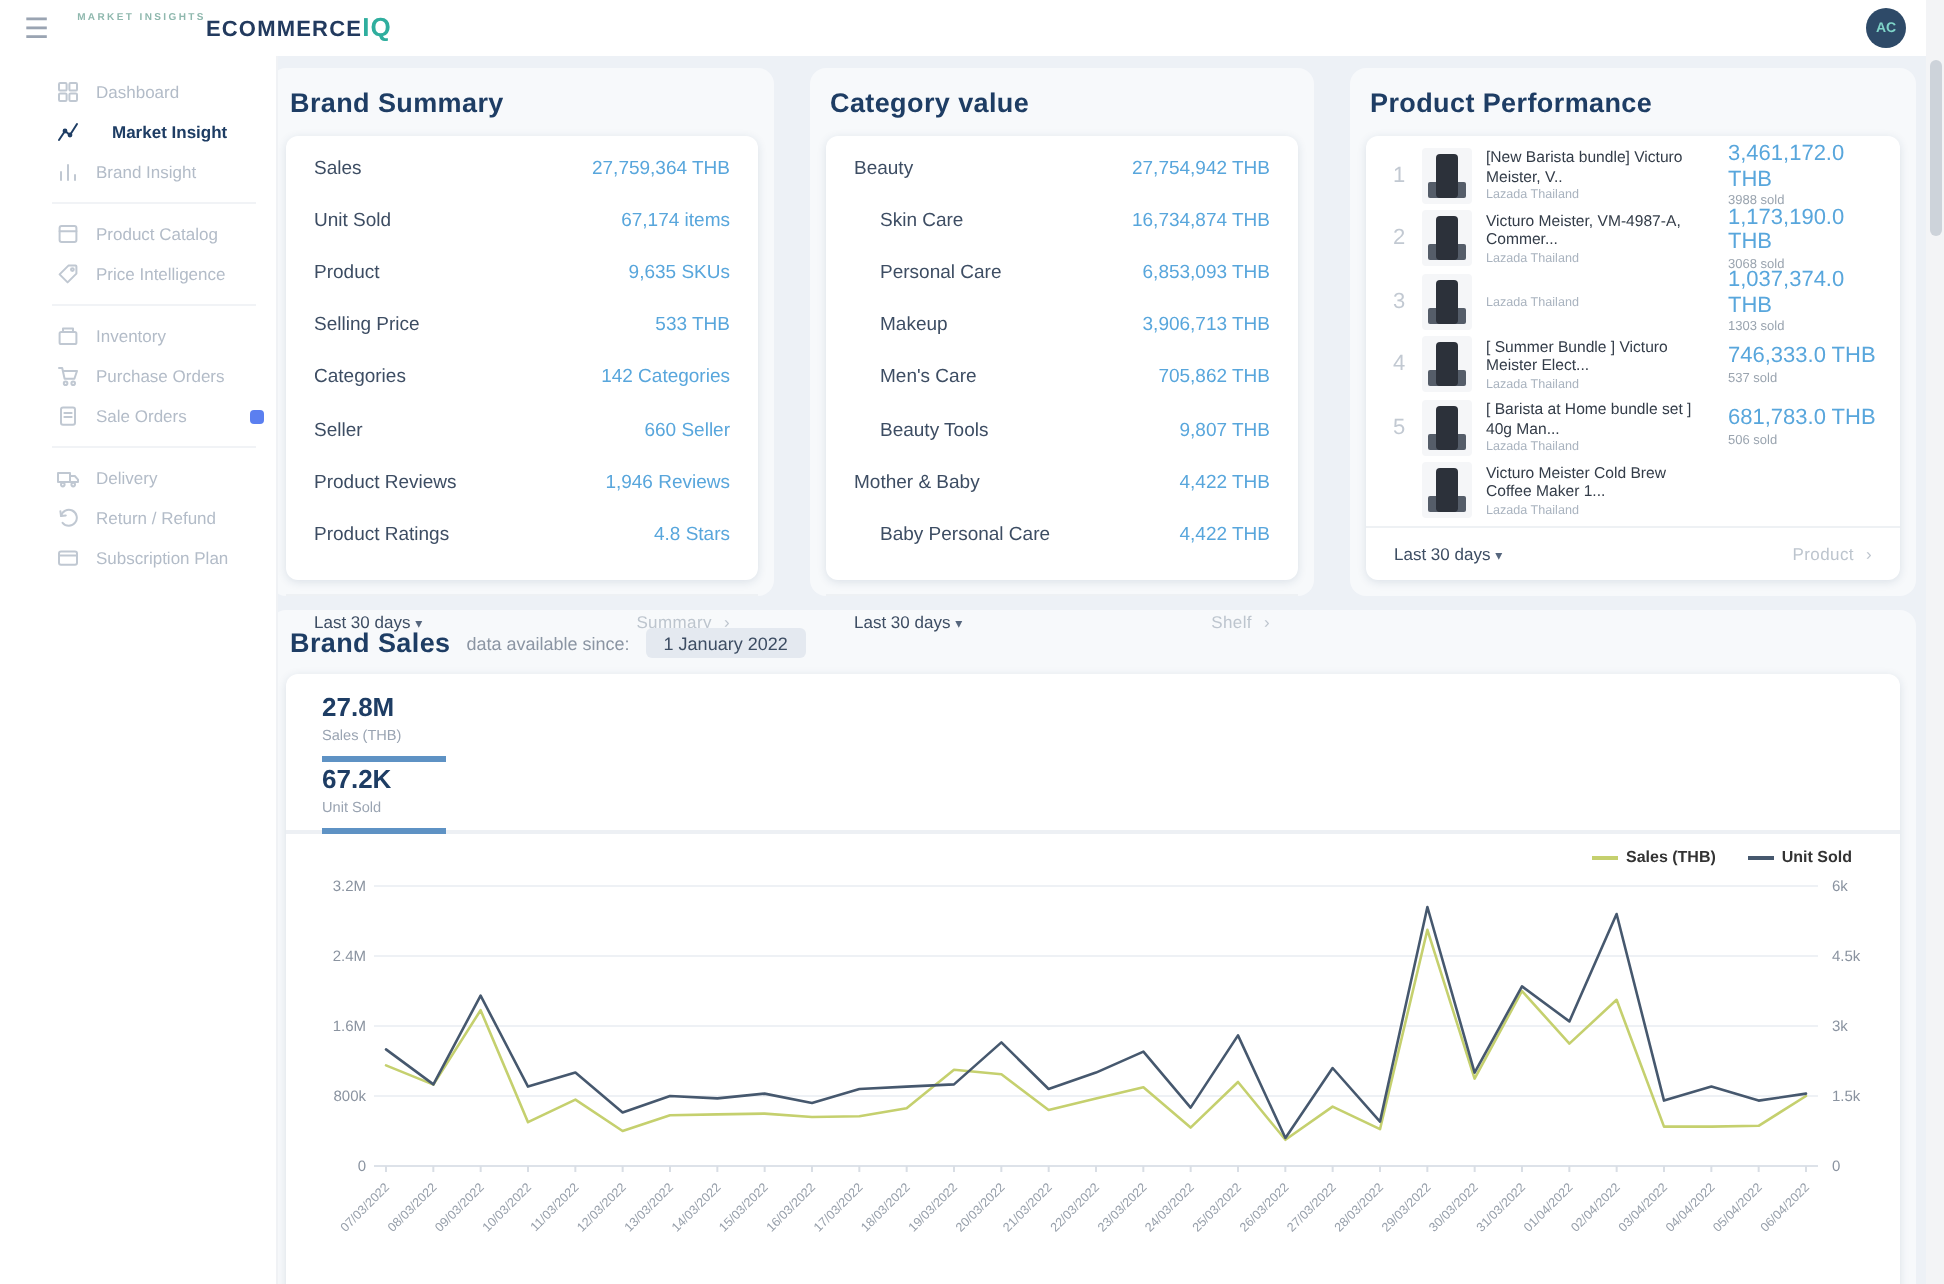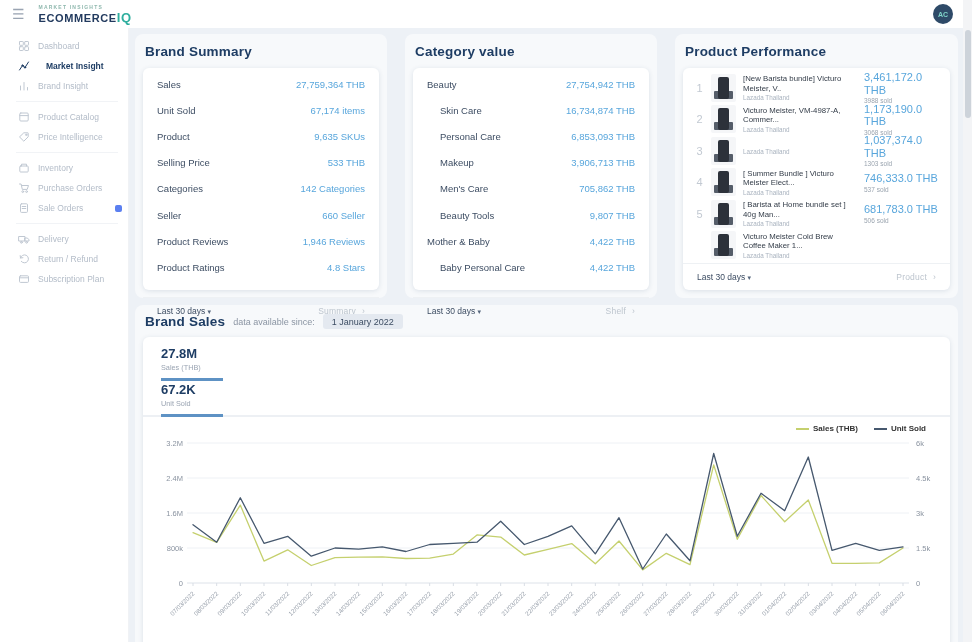--- a/index.html
+++ b/index.html
@@ -4,29 +4,29 @@
 <style>
   * { margin:0; padding:0; box-sizing:border-box; }
   html,body { width:972px; height:642px; overflow:hidden; background:#fff;
     font-family:"Liberation Sans", sans-serif; color:#3d4d63; }
   .app { position:relative; width:972px; height:642px; }
 
   
   header { position:absolute; top:0; left:0; width:963px; height:28px; background:#fff;
     display:flex; align-items:center; padding:0 10px; z-index:5; }
   .hamburger { color:#9aa4b2; font-size:14px; margin:0 14px 0 2px; cursor:pointer; line-height:1; }
-  .logo { display:flex; flex-direction:column; line-height:1; }
+  .logo { display:flex; flex-direction:row; line-height:1; }
   .logo-top { font-size:5px; letter-spacing:1.2px; color:#8fb8ae; text-transform:uppercase; font-weight:bold; margin-bottom:1px; }
   .logo-main { font-size:11px; font-weight:bold; color:#223a5e; letter-spacing:.6px; }
   .logo-main .accent { color:#2fae9e; font-size:13px; }
   .avatar { margin-left:auto; width:20px; height:20px; border-radius:50%; background:#2e4a68;
     color:#7fd4c9; font-size:7px; font-weight:bold; display:flex; align-items:center; justify-content:center; }
 
   
-  aside { position:absolute; top:28px; left:6px; width:123px; bottom:0; background:#fff;
+  aside { position:absolute; top:28px; left:16px; width:123px; bottom:0; background:#fff;
     border-right:1px solid #f0f2f5; padding-top:8px; z-index:4; }
   .side-item { display:flex; align-items:center; gap:8px; padding:4px 6px 4px 12px;
     font-size:8.5px; color:#b3bcc8; cursor:pointer; white-space:nowrap; }
   .side-item .ic { width:12px; height:12px; flex:0 0 12px; color:#c0c8d2; }
   .side-item.active { color:#1e3d64; font-weight:bold;gap:16px; }
   .side-item.active .ic { color:#1e3d64; }
   .side-divider { border-top:1px solid #f1f3f6; margin:5px 10px; }
   .side-badge { margin-left:auto; width:7px; height:7px; border-radius:2px; background:#5b7ff0; }
 
   

